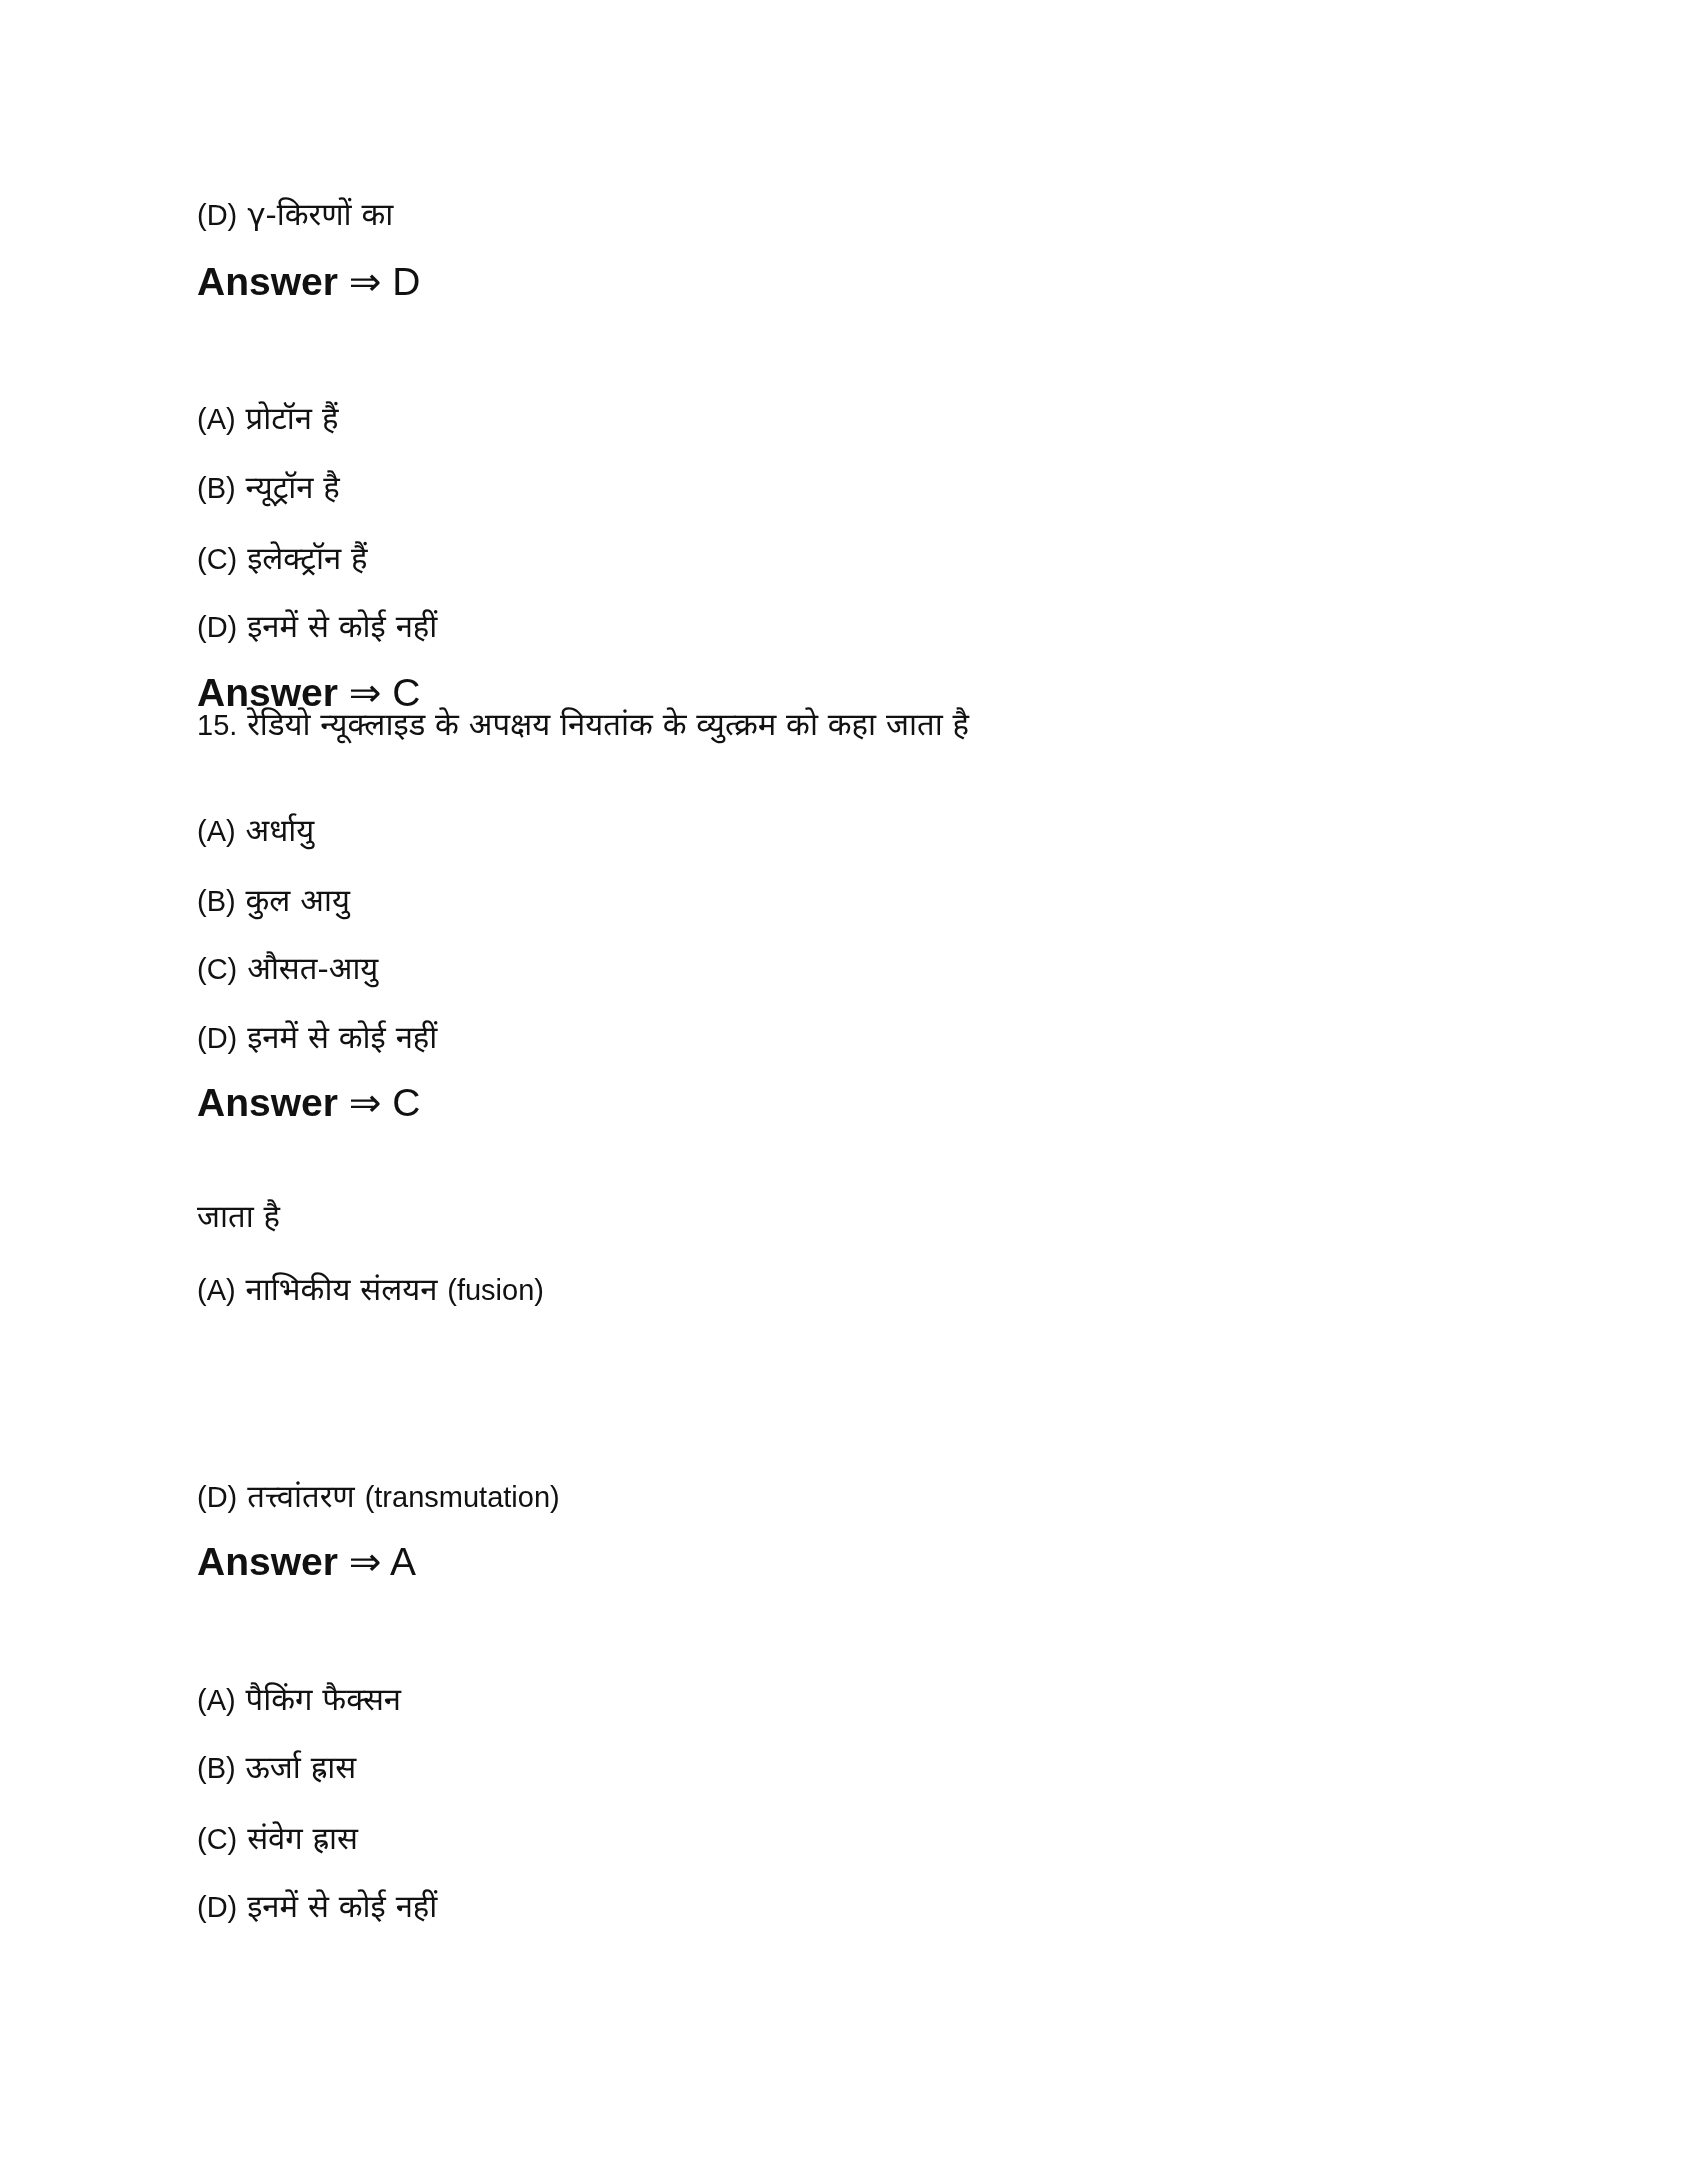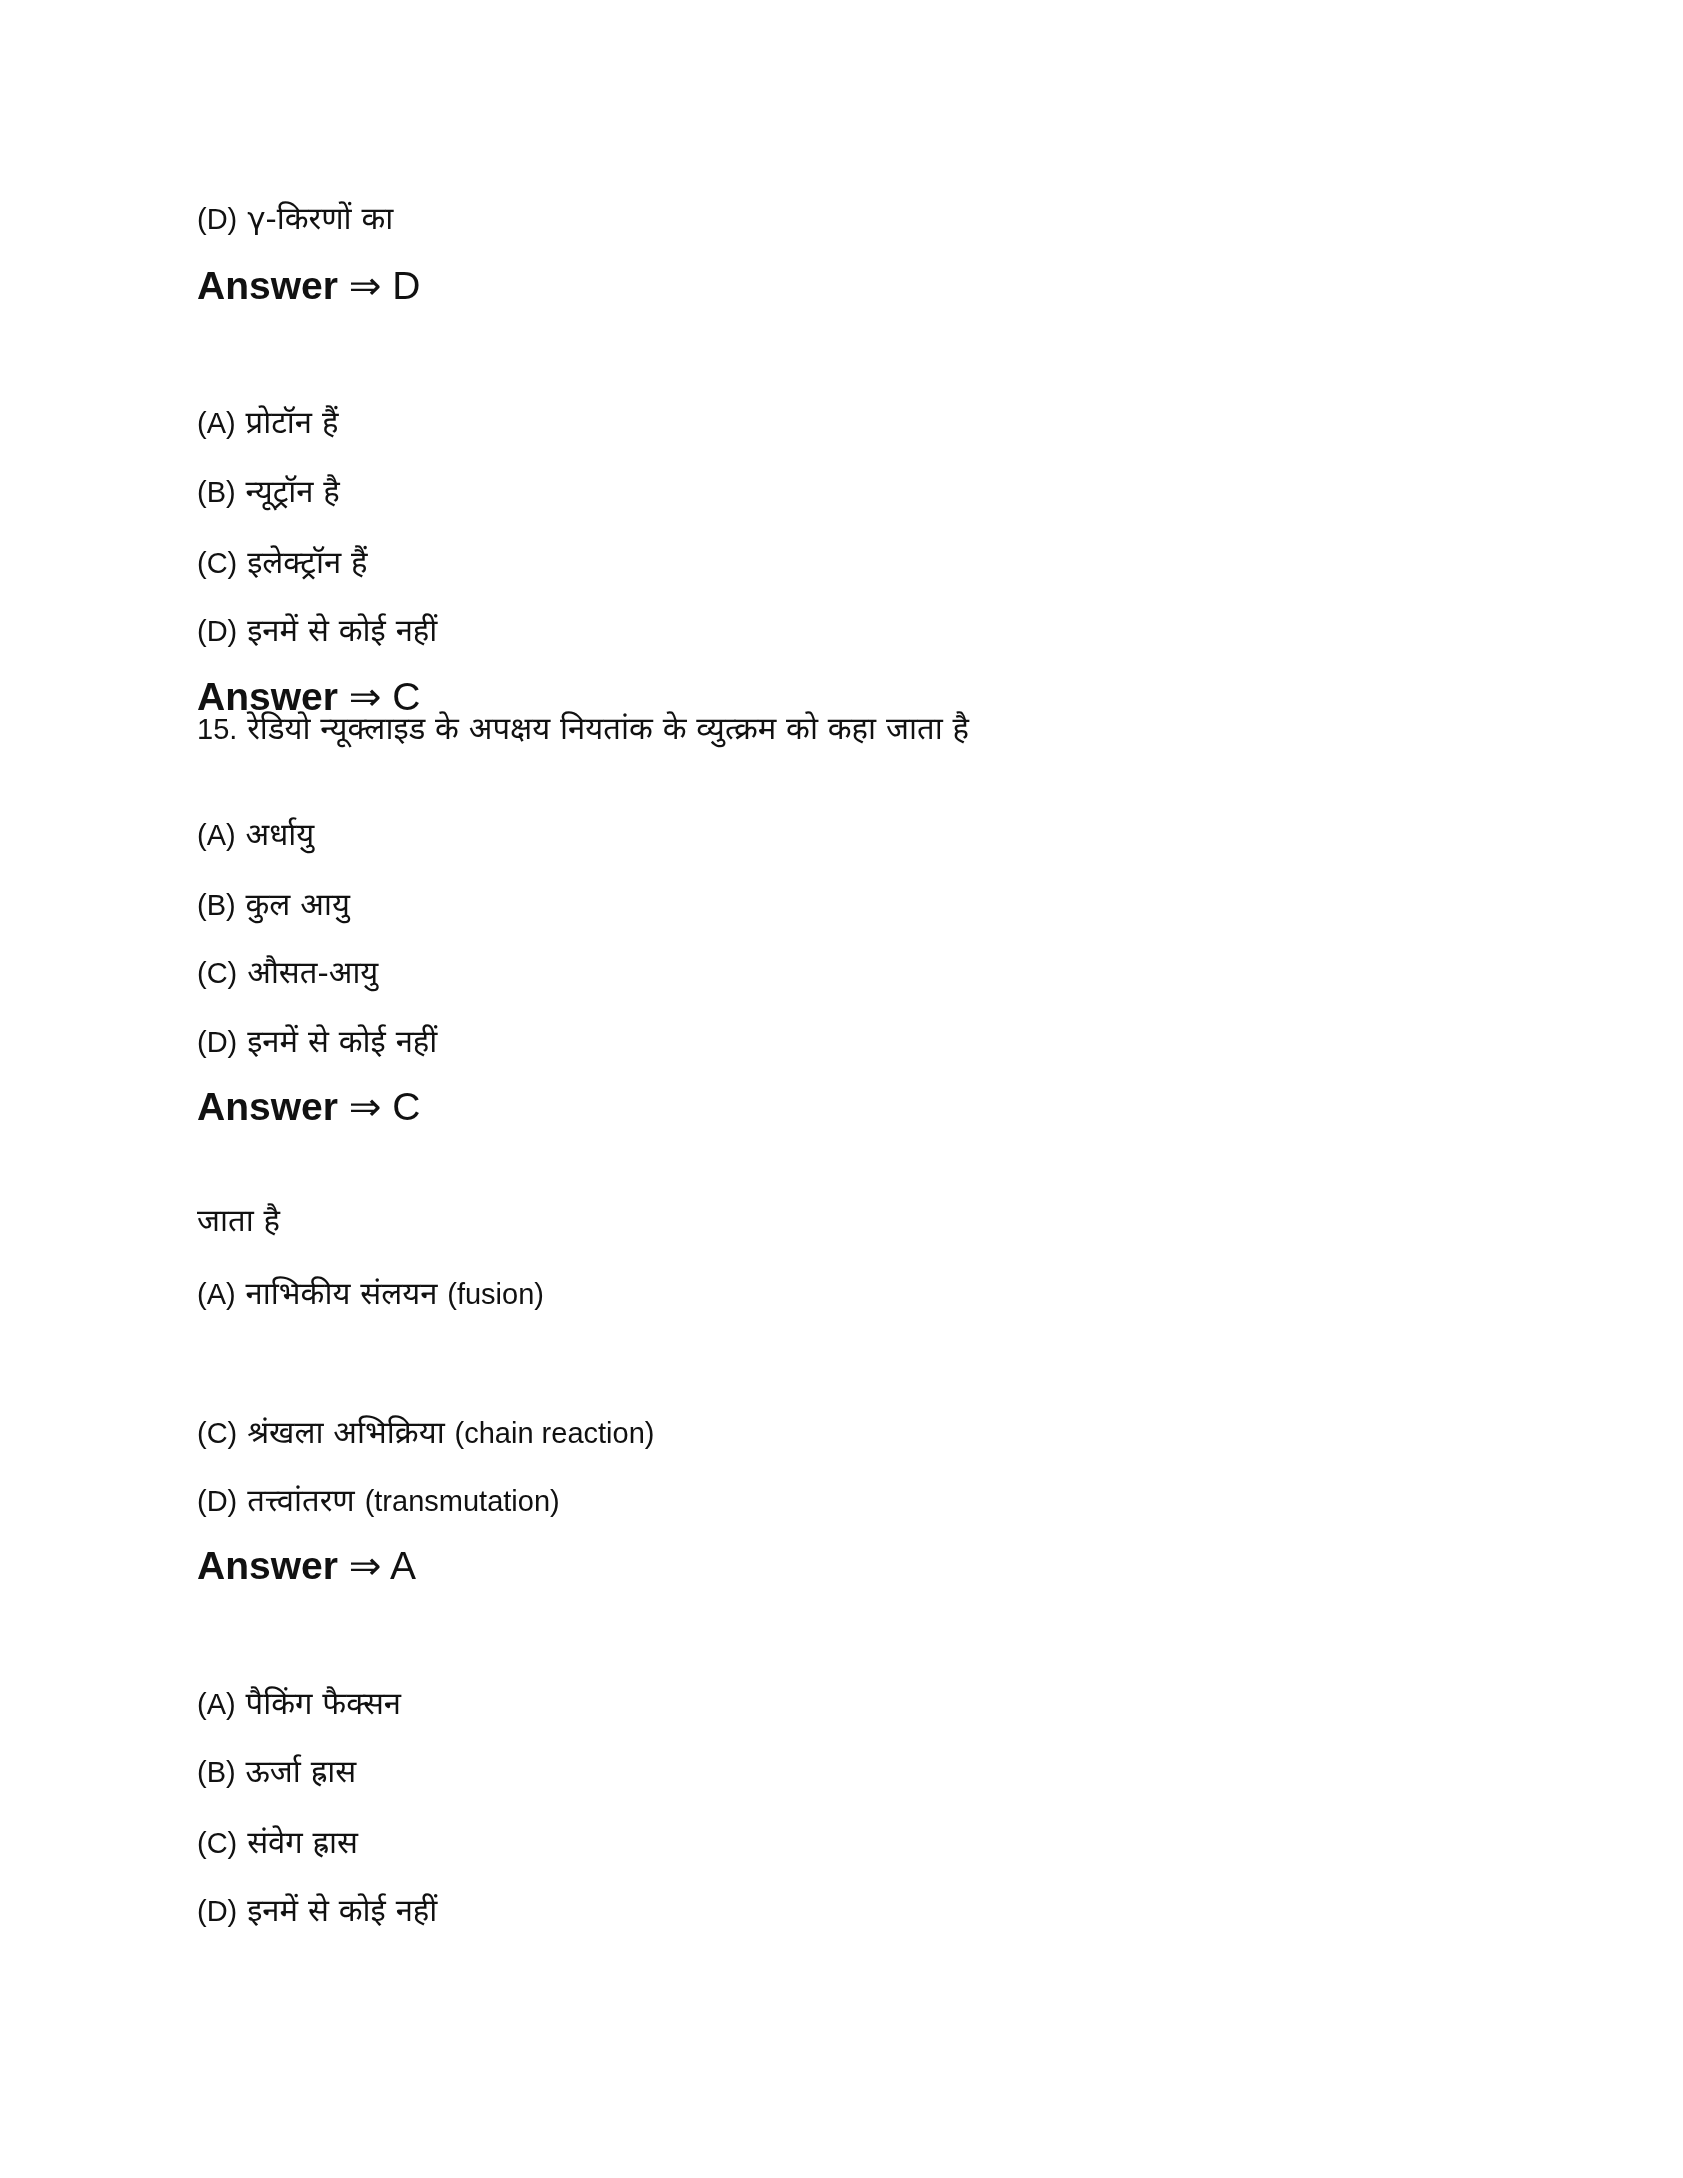--- a/index.html
+++ b/index.html
@@ -1,19 +1,19 @@
 <!DOCTYPE html>
 <html><head>
 <meta charset="utf-8">
 <style>
   html, body { margin: 0; padding: 0; background: #ffffff; }
   body { width: 1683px; height: 2178px; position: relative; overflow: hidden;
          font-family: "DejaVu Sans", "Liberation Sans", sans-serif; color: #111111; }
   .page { position: absolute; left: 0; top: 0; width: 1683px; height: 2178px; background: #fff; }
-  .line { position: absolute; left: 197px; font-size: 31px; line-height: 40px; white-space: nowrap; }
+  .line { position: absolute; left: 197px; font-size: 31px; line-height: 32px; white-space: nowrap; }
   .line .lat { font-family: "Liberation Sans", sans-serif; font-size: 29px; }
   .answer { font-family: "Liberation Sans", sans-serif; font-size: 39px; }
   .answer .label { font-weight: bold; }
 </style>
 </head>
 <body>
 
 <div class="page">
 
   <div class="line" style="top:198px">
@@ -75,25 +75,20 @@
   </div>
 
   <div class="line" style="top:1200px">
     <span>जाता है</span>
   </div>
   <div class="line" style="top:1273px">
     <span class="lat">(A)</span>
     <span>नाभिकीय संलयन</span>
     <span class="lat">(fusion)</span>
   </div>
-  <div class="line" style="top:1412px">
-    <span class="lat">(C)</span>
-    <span>श्रंखला अभिक्रिया</span>
-    <span class="lat">(chain reaction)</span>
-  </div>
   <div class="line" style="top:1480px">
     <span class="lat">(D)</span>
     <span>तत्त्वांतरण</span>
     <span class="lat">(transmutation)</span>
   </div>
   <div class="line answer" style="top:1546px">
     <span class="label">Answer</span>
     <span>⇒</span>
     <span>A</span>
   </div>

